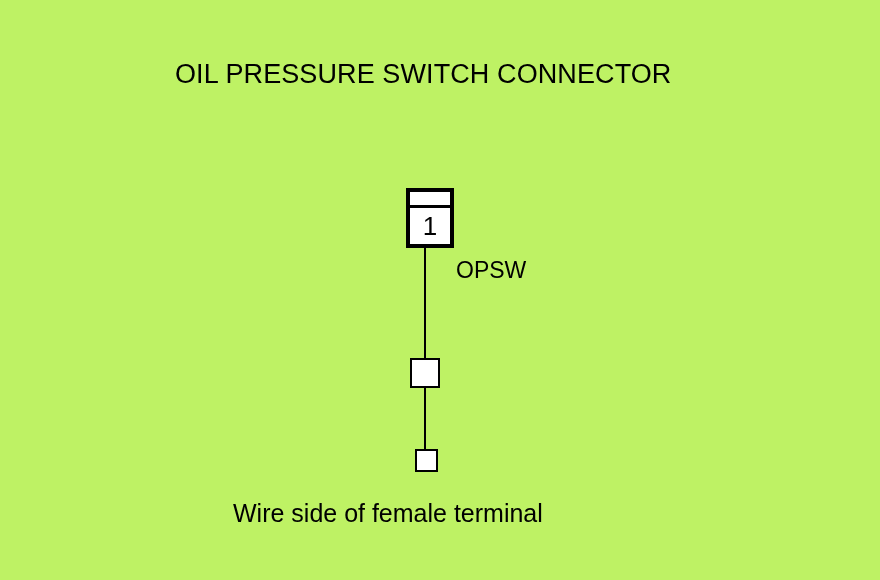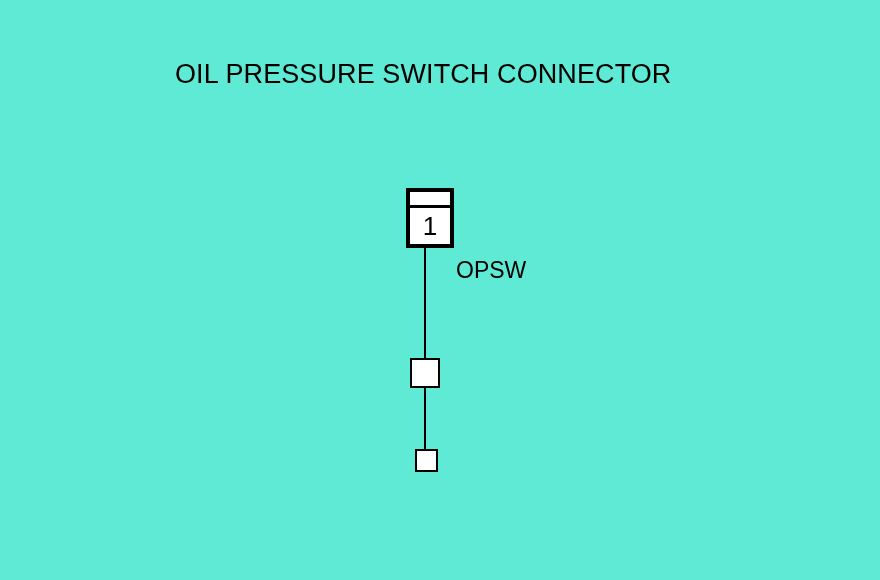--- a/index.html
+++ b/index.html
@@ -9,21 +9,21 @@
     background: #ffffff;
   }
   body {
     font-family: "Liberation Sans", sans-serif;
     color: #000000;
   }
   #diagram-root {
     position: relative;
     width: 880px;
     height: 580px;
-    background: #5eead4;
+    background: #bef264;
     overflow: hidden;
   }
 
   
   .diagram-title {
     position: absolute;
     left: 175px;
     top: 59px;
     font-size: 27px;
     line-height: 30px;
@@ -134,14 +134,15 @@
   <div class="terminal-square terminal-upper"></div>
 
   <div class="wire-segment wire-lower"></div>
 
   <div class="terminal-square terminal-lower"></div>
 
   <div class="wire-label">
     <span class="wire-label-line">OPSW</span>
   </div>
 
+  <div class="diagram-caption">Wire side of female terminal</div>
 
 </div>
 
 </body></html>

